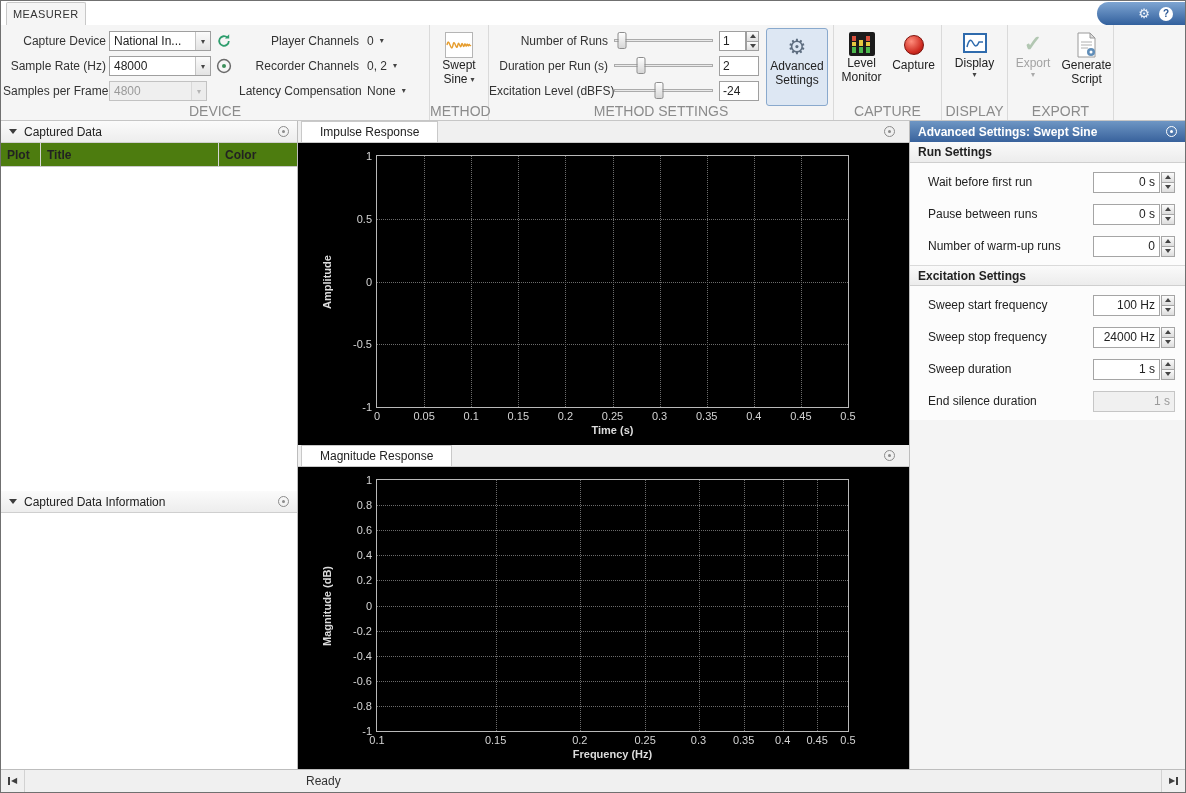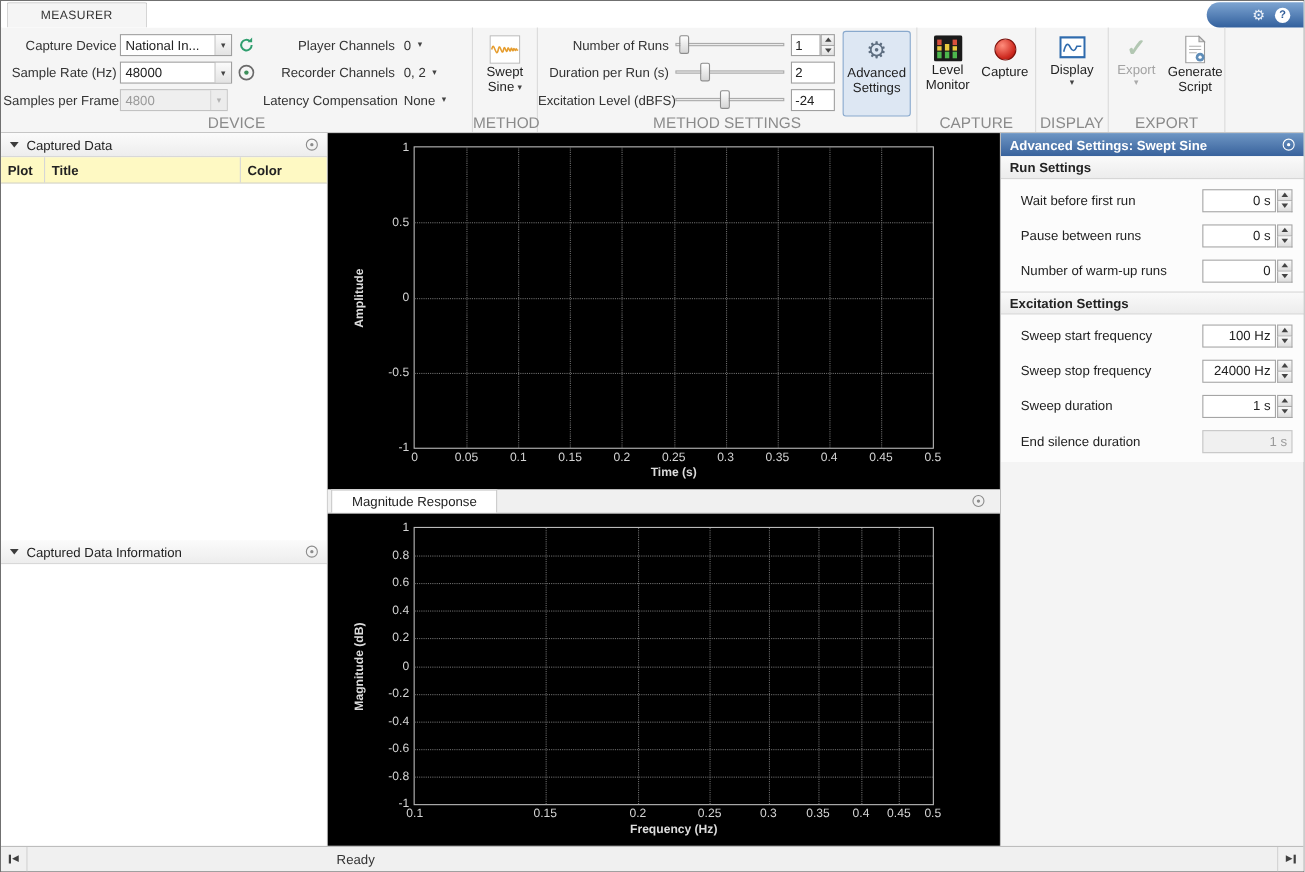--- a/index.html
+++ b/index.html
@@ -11,21 +11,21 @@
   .titlebar{height:32px;display:flex;align-items:center;padding-left:8px;background:#fff;flex:0 0 auto}
   .app-icon{width:18px;height:18px;border-radius:3px;background:linear-gradient(#18b2a6,#0c7f78);display:flex;align-items:center;justify-content:center;flex:0 0 auto}
   .title{margin-left:8px;font-size:12px;color:#111}
   .win-btns{margin-left:auto;display:flex;height:100%}
   .win-btn{width:42px;height:100%;display:flex;align-items:center;justify-content:center;font-size:12px;color:#222;cursor:default}
   .glyph-min{width:10px;height:1px;background:#222}
   .glyph-max{width:9px;height:9px;border:1px solid #222}
 
   
   .tabbar{height:24px;background:#fff;display:flex;align-items:flex-end;position:relative;flex:0 0 auto}
-  .tab{height:23px;padding:0 30px;display:flex;align-items:center;font-size:11px;letter-spacing:.4px;color:#333;background:#f5f5f5;border:1px solid #c8c8c8;border-bottom:none;margin-left:5px;border-radius:2px 2px 0 0}
+  .tab{height:23px;padding:0 6px;display:flex;align-items:center;font-size:11px;letter-spacing:.4px;color:#333;background:#f5f5f5;border:1px solid #c8c8c8;border-bottom:none;margin-left:5px;border-radius:2px 2px 0 0}
   .qab{position:absolute;right:0;top:1px;height:23px;width:88px;background:linear-gradient(#7ea5d2,#32609d);border-radius:12px 0 0 12px;display:flex;align-items:center;justify-content:flex-end;gap:9px;padding:0 12px}
   .qab-gear{color:#eef3fa;font-size:13px;line-height:1}
   .qab-help{width:14px;height:14px;border-radius:50%;background:#fff;color:#2d5a96;font-weight:bold;font-size:10px;display:flex;align-items:center;justify-content:center}
 
   
   .toolstrip{height:96px;background:#f5f5f5;border-bottom:1px solid #c6c6c6;display:flex;flex:0 0 auto}
   .ts-section{position:relative;height:100%;border-right:1px solid #dadada;flex:0 0 auto}
   .ts-filler{flex:1}
   .ts-label{position:absolute;bottom:1px;left:0;right:0;text-align:center;font-size:14px;color:#8b8b8b;white-space:nowrap}
   .lbl{position:absolute;font-size:12px;color:#333;white-space:nowrap}
@@ -61,21 +61,21 @@
   .main{flex:1;display:flex;min-height:0}
   .left-panel{width:297px;border-right:1px solid #bdbdbd;display:flex;flex-direction:column;background:#fff;flex:0 0 auto}
   .panel-header{height:22px;background:linear-gradient(#fbfbfb,#ededed);border-bottom:1px solid #cfcfcf;display:flex;align-items:center;padding:0 8px;gap:7px;flex:0 0 auto}
   .ph-title{color:#222}
   .tri-collapse{width:0;height:0;border-left:4px solid transparent;border-right:4px solid transparent;border-top:5px solid #3c3c3c}
   .spacer{flex:1}
   .circle-icon{width:11px;height:11px;border:1px solid #8b8b8b;border-radius:50%;display:flex;align-items:center;justify-content:center;flex:0 0 auto}
   .circle-icon::after{content:"";width:3px;height:3px;border-radius:50%;background:#8b8b8b}
   .circle-icon.white{border-color:#fff}
   .circle-icon.white::after{background:#fff}
-  .thead{display:flex;height:24px;border-bottom:1px solid #c9c9c9;background:#fef9c3;flex:0 0 auto}
+  .thead{display:flex;height:24px;border-bottom:1px solid #c9c9c9;background:#4d7c0f;flex:0 0 auto}
   .th{padding:0 6px;font-weight:700;border-right:1px solid #d6d6d6;display:flex;align-items:center;color:#222}
   .table-body{height:324px;background:#fff;flex:0 0 auto}
   .info-body{flex:1;background:#fff}
 
   .center-panel{flex:1;display:flex;flex-direction:column;min-width:0}
   .plot-half{flex:1;display:flex;flex-direction:column;min-height:0}
   .ptabstrip{height:22px;background:#f0f0f0;border-bottom:1px solid #c9c9c9;position:relative;display:flex;align-items:flex-end;flex:0 0 auto}
   .ptab{height:21px;background:#fff;border:1px solid #c9c9c9;border-bottom:none;display:flex;align-items:center;padding:0 18px;margin-left:3px;font-size:12px;color:#222}
   .pcircle{position:absolute;right:14px;top:5px}
   .plotarea{flex:1;background:#000;position:relative;min-height:0}
@@ -328,20 +328,24 @@
         <span class="tri-collapse"></span>
         <span class="ph-title">Captured Data Information</span>
         <span class="spacer"></span>
         <span class="circle-icon"></span>
       </div>
       <div class="info-body"></div>
     </div>
 
     <div class="center-panel">
       <div class="plot-half">
+        <div class="ptabstrip">
+          <div class="ptab">Impulse Response</div>
+          <span class="circle-icon pcircle"></span>
+        </div>
         <div class="plotarea">
           <div class="axes">
               <div class="xtick" style="left: 0%;">0</div>
               <div class="gv" style="left: 10%;"></div>
               <div class="xtick" style="left: 10%;">0.05</div>
               <div class="gv" style="left: 20%;"></div>
               <div class="xtick" style="left: 20%;">0.1</div>
               <div class="gv" style="left: 30%;"></div>
               <div class="xtick" style="left: 30%;">0.15</div>
               <div class="gv" style="left: 40%;"></div>

